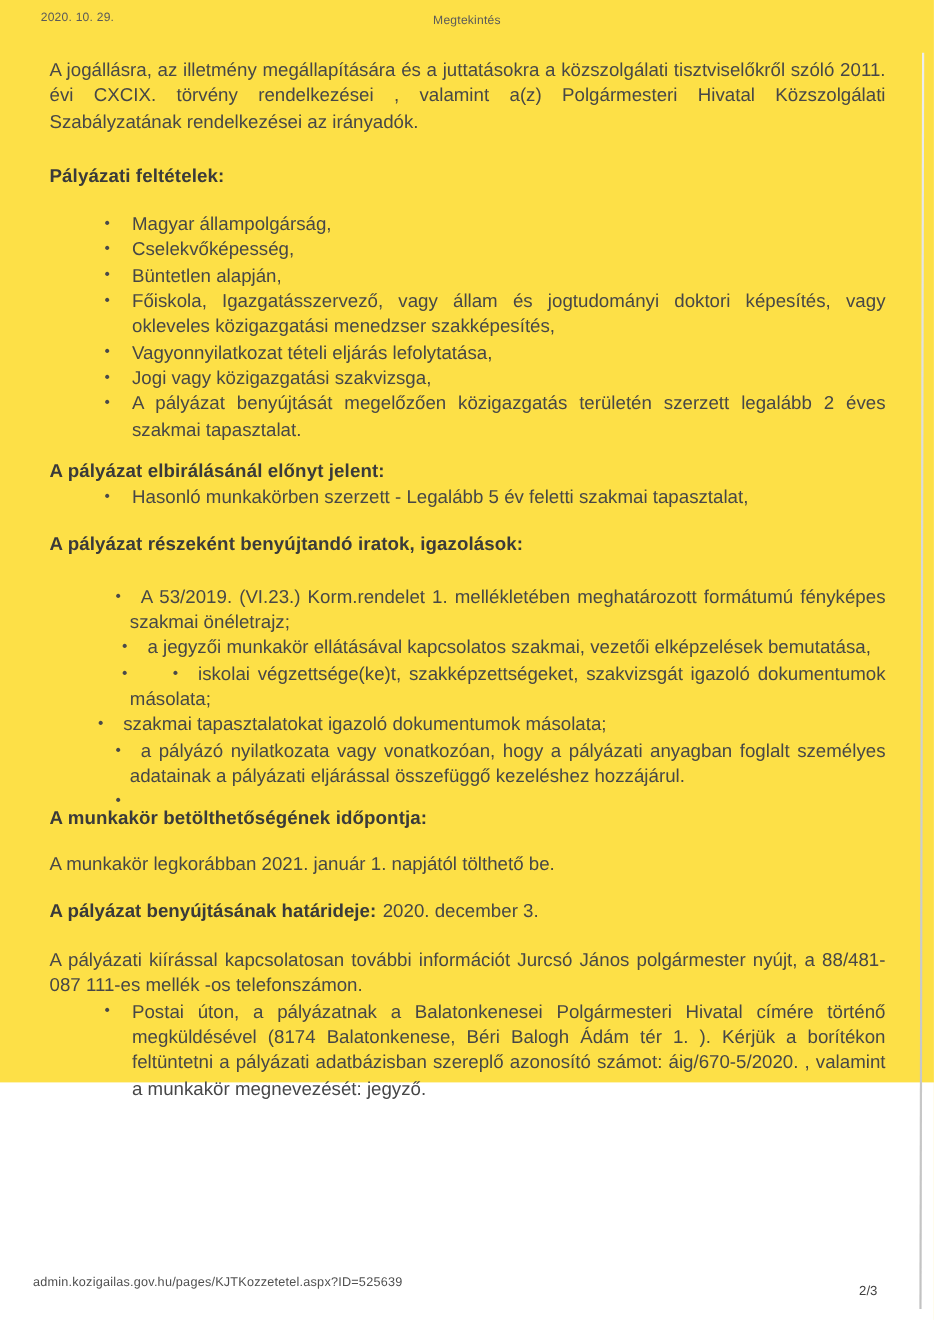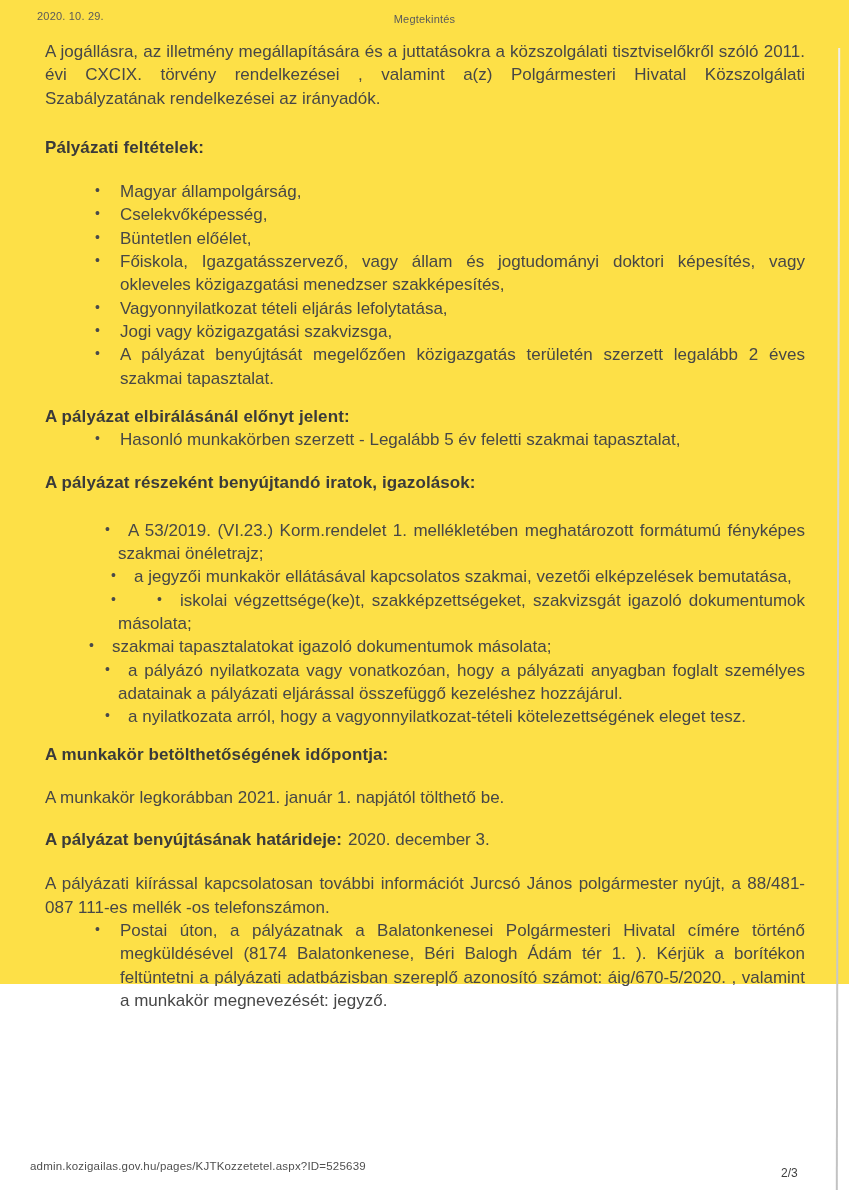--- a/index.html
+++ b/index.html
@@ -14,21 +14,21 @@
   }
   
   .doc-header {
     position:absolute; top:10px; left:37px; right:37px;
     font-size:11px; color:#5a5a5a; letter-spacing:0.2px;
   }
   .doc-date { position:absolute; left:0; top:0; }
   .doc-view-title { position:absolute; left:0; right:0; top:3px; text-align:center; }
 
   .content {
-    position:absolute; top:40px; left:45px; width:760px;
+    position:absolute; top:52px; left:45px; width:760px;
     font-size:17px; line-height:23.3px; color:#474747;
   }
   .just { text-align:justify; }
   p { margin:0; }
   h2 {
     margin:0; font-size:17px; line-height:23.3px;
     font-weight:700; color:#3a3a3a; letter-spacing:0.1px;
   }
   .intro { margin-top:0; }
   .h-feltetelek { margin-top:26px; }
@@ -84,41 +84,41 @@
   </div>
 
   <div class="content">
 
     <p class="intro just">A jogállásra, az illetmény megállapítására és a juttatásokra a közszolgálati tisztviselőkről szóló 2011. évi CXCIX. törvény rendelkezései , valamint a(z) Polgármesteri Hivatal Közszolgálati Szabályzatának rendelkezései az irányadók.</p>
 
     <h2 class="h-feltetelek">Pályázati feltételek:</h2>
     <ul class="ul-feltetelek">
       <li><span class="dot">•</span><span>Magyar állampolgárság,</span></li>
       <li><span class="dot">•</span><span>Cselekvőképesség,</span></li>
-      <li><span class="dot">•</span><span>Büntetlen előélet,</span></li>
+      <li><span class="dot">•</span><span>Büntetlen alapján,</span></li>
       <li class="just"><span class="dot">•</span><span>Főiskola, Igazgatásszervező, vagy állam és jogtudományi doktori képesítés, vagy okleveles közigazgatási menedzser szakképesítés,</span></li>
       <li><span class="dot">•</span><span>Vagyonnyilatkozat tételi eljárás lefolytatása,</span></li>
       <li><span class="dot">•</span><span>Jogi vagy közigazgatási szakvizsga,</span></li>
       <li class="just"><span class="dot">•</span><span>A pályázat benyújtását megelőzően közigazgatás területén szerzett legalább 2 éves szakmai tapasztalat.</span></li>
     </ul>
 
     <h2 class="h-elony">A pályázat elbirálásánál előnyt jelent:</h2>
     <ul class="ul-elony">
       <li><span class="dot">•</span><span>Hasonló munkakörben szerzett - Legalább 5 év feletti szakmai tapasztalat,</span></li>
     </ul>
 
     <h2 class="h-iratok">A pályázat részeként benyújtandó iratok, igazolások:</h2>
     <ul class="ul-iratok">
       <li class="just ind-sm"><span class="dot">•</span><span>A 53/2019. (VI.23.) Korm.rendelet 1. mellékletében meghatározott formátumú fényképes szakmai önéletrajz;</span></li>
       <li class="just ind-md"><span class="dot">•</span><span>a jegyzői munkakör ellátásával kapcsolatos szakmai, vezetői elképzelések bemutatása,</span></li>
       <li class="just ind-md"><span class="dot">•</span></li>
       <li class="just ind-lg"><span class="dot">•</span><span>iskolai végzettsége(ke)t, szakképzettségeket, szakvizsgát igazoló dokumentumok másolata;</span></li>
       <li class="neg"><span class="dot">•</span><span>szakmai tapasztalatokat igazoló dokumentumok másolata;</span></li>
       <li class="just ind-sm"><span class="dot">•</span><span>a pályázó nyilatkozata vagy vonatkozóan, hogy a pályázati anyagban foglalt személyes adatainak a pályázati eljárással összefüggő kezeléshez hozzájárul.</span></li>
-      <li class="just ind-sm"><span class="dot">•</span><span>a nyilatkozata arról, hogy a vagyonnyilatkozat-tételi kötelezettségének eleget tesz.</span></li>
+      <li class="just ind-sm"><span class="dot">•</span></li>
     </ul>
 
     <h2 class="h-betoltes">A munkakör betölthetőségének időpontja:</h2>
     <p class="p-betoltes">A munkakör legkorábban 2021. január 1. napjától tölthető be.</p>
 
     <p class="p-hatarido"><span class="lbl">A pályázat benyújtásának határideje:</span><span class="val">2020. december 3.</span></p>
 
     <p class="p-info just">A pályázati kiírással kapcsolatosan további információt Jurcsó János polgármester nyújt, a 88/481-087 111-es mellék -os telefonszámon.</p>
 
     <ul class="ul-mod">

